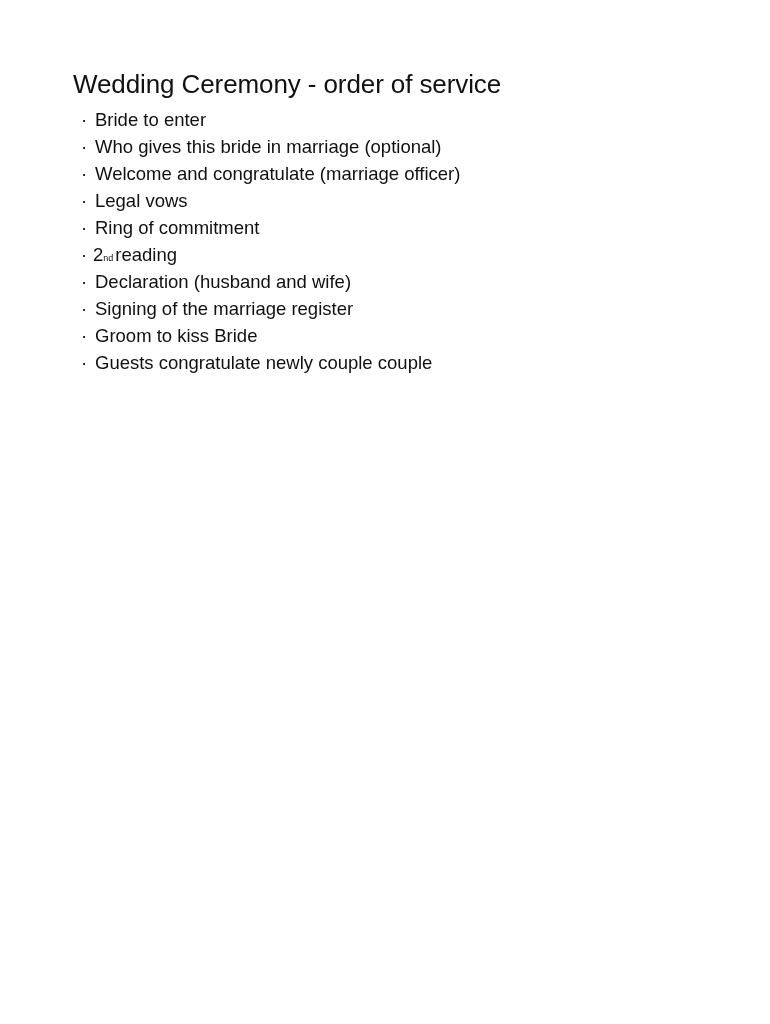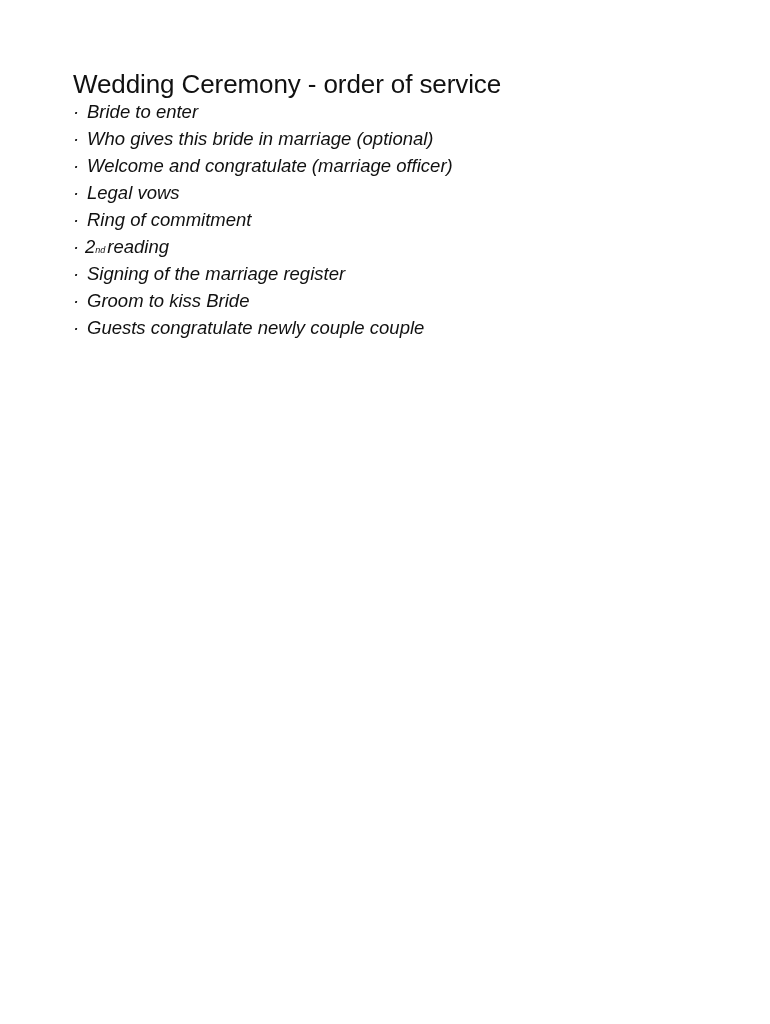--- a/index.html
+++ b/index.html
@@ -22,23 +22,22 @@
     }
     .title {
       font-size: 26px;
       line-height: 32px;
       margin: 0;
       font-weight: normal;
       letter-spacing: -0.1px;
     }
     .list {
       list-style: none;
-      margin: 0;
+      margin: 8px;
       padding: 0;
-      font-style: italic;
     }
     .item {
       font-size: 18.5px;
       line-height: 23px;
       white-space: nowrap;
     }
     .bullet {
       display: inline-block;
       width: 12px;
     }
@@ -53,17 +52,18 @@
 
 <div class="page">
   <h1 class="title">Wedding Ceremony - order of service</h1>
   <ul class="list">
     <li class="item"><span class="bullet">·</span><span></span><span class="sup"></span><span>Bride to enter</span></li>
     <li class="item"><span class="bullet">·</span><span></span><span class="sup"></span><span>Who gives this bride in marriage (optional)</span></li>
     <li class="item"><span class="bullet">·</span><span></span><span class="sup"></span><span>Welcome and congratulate (marriage officer)</span></li>
     <li class="item"><span class="bullet">·</span><span></span><span class="sup"></span><span>Legal vows</span></li>
     <li class="item"><span class="bullet">·</span><span></span><span class="sup"></span><span>Ring of commitment</span></li>
     <li class="item"><span class="bullet">·</span><span>2</span><span class="sup">nd</span><span>reading</span></li>
+    <li class="item"><span class="bullet">·</span><span></span><span class="sup"></span><span>Declaration (husband and wife)</span></li>
     <li class="item"><span class="bullet">·</span><span></span><span class="sup"></span><span>Signing of the marriage register</span></li>
     <li class="item"><span class="bullet">·</span><span></span><span class="sup"></span><span>Groom to kiss Bride</span></li>
     <li class="item"><span class="bullet">·</span><span></span><span class="sup"></span><span>Guests congratulate newly couple couple</span></li>
   </ul>
 </div>
 
 </body></html>

